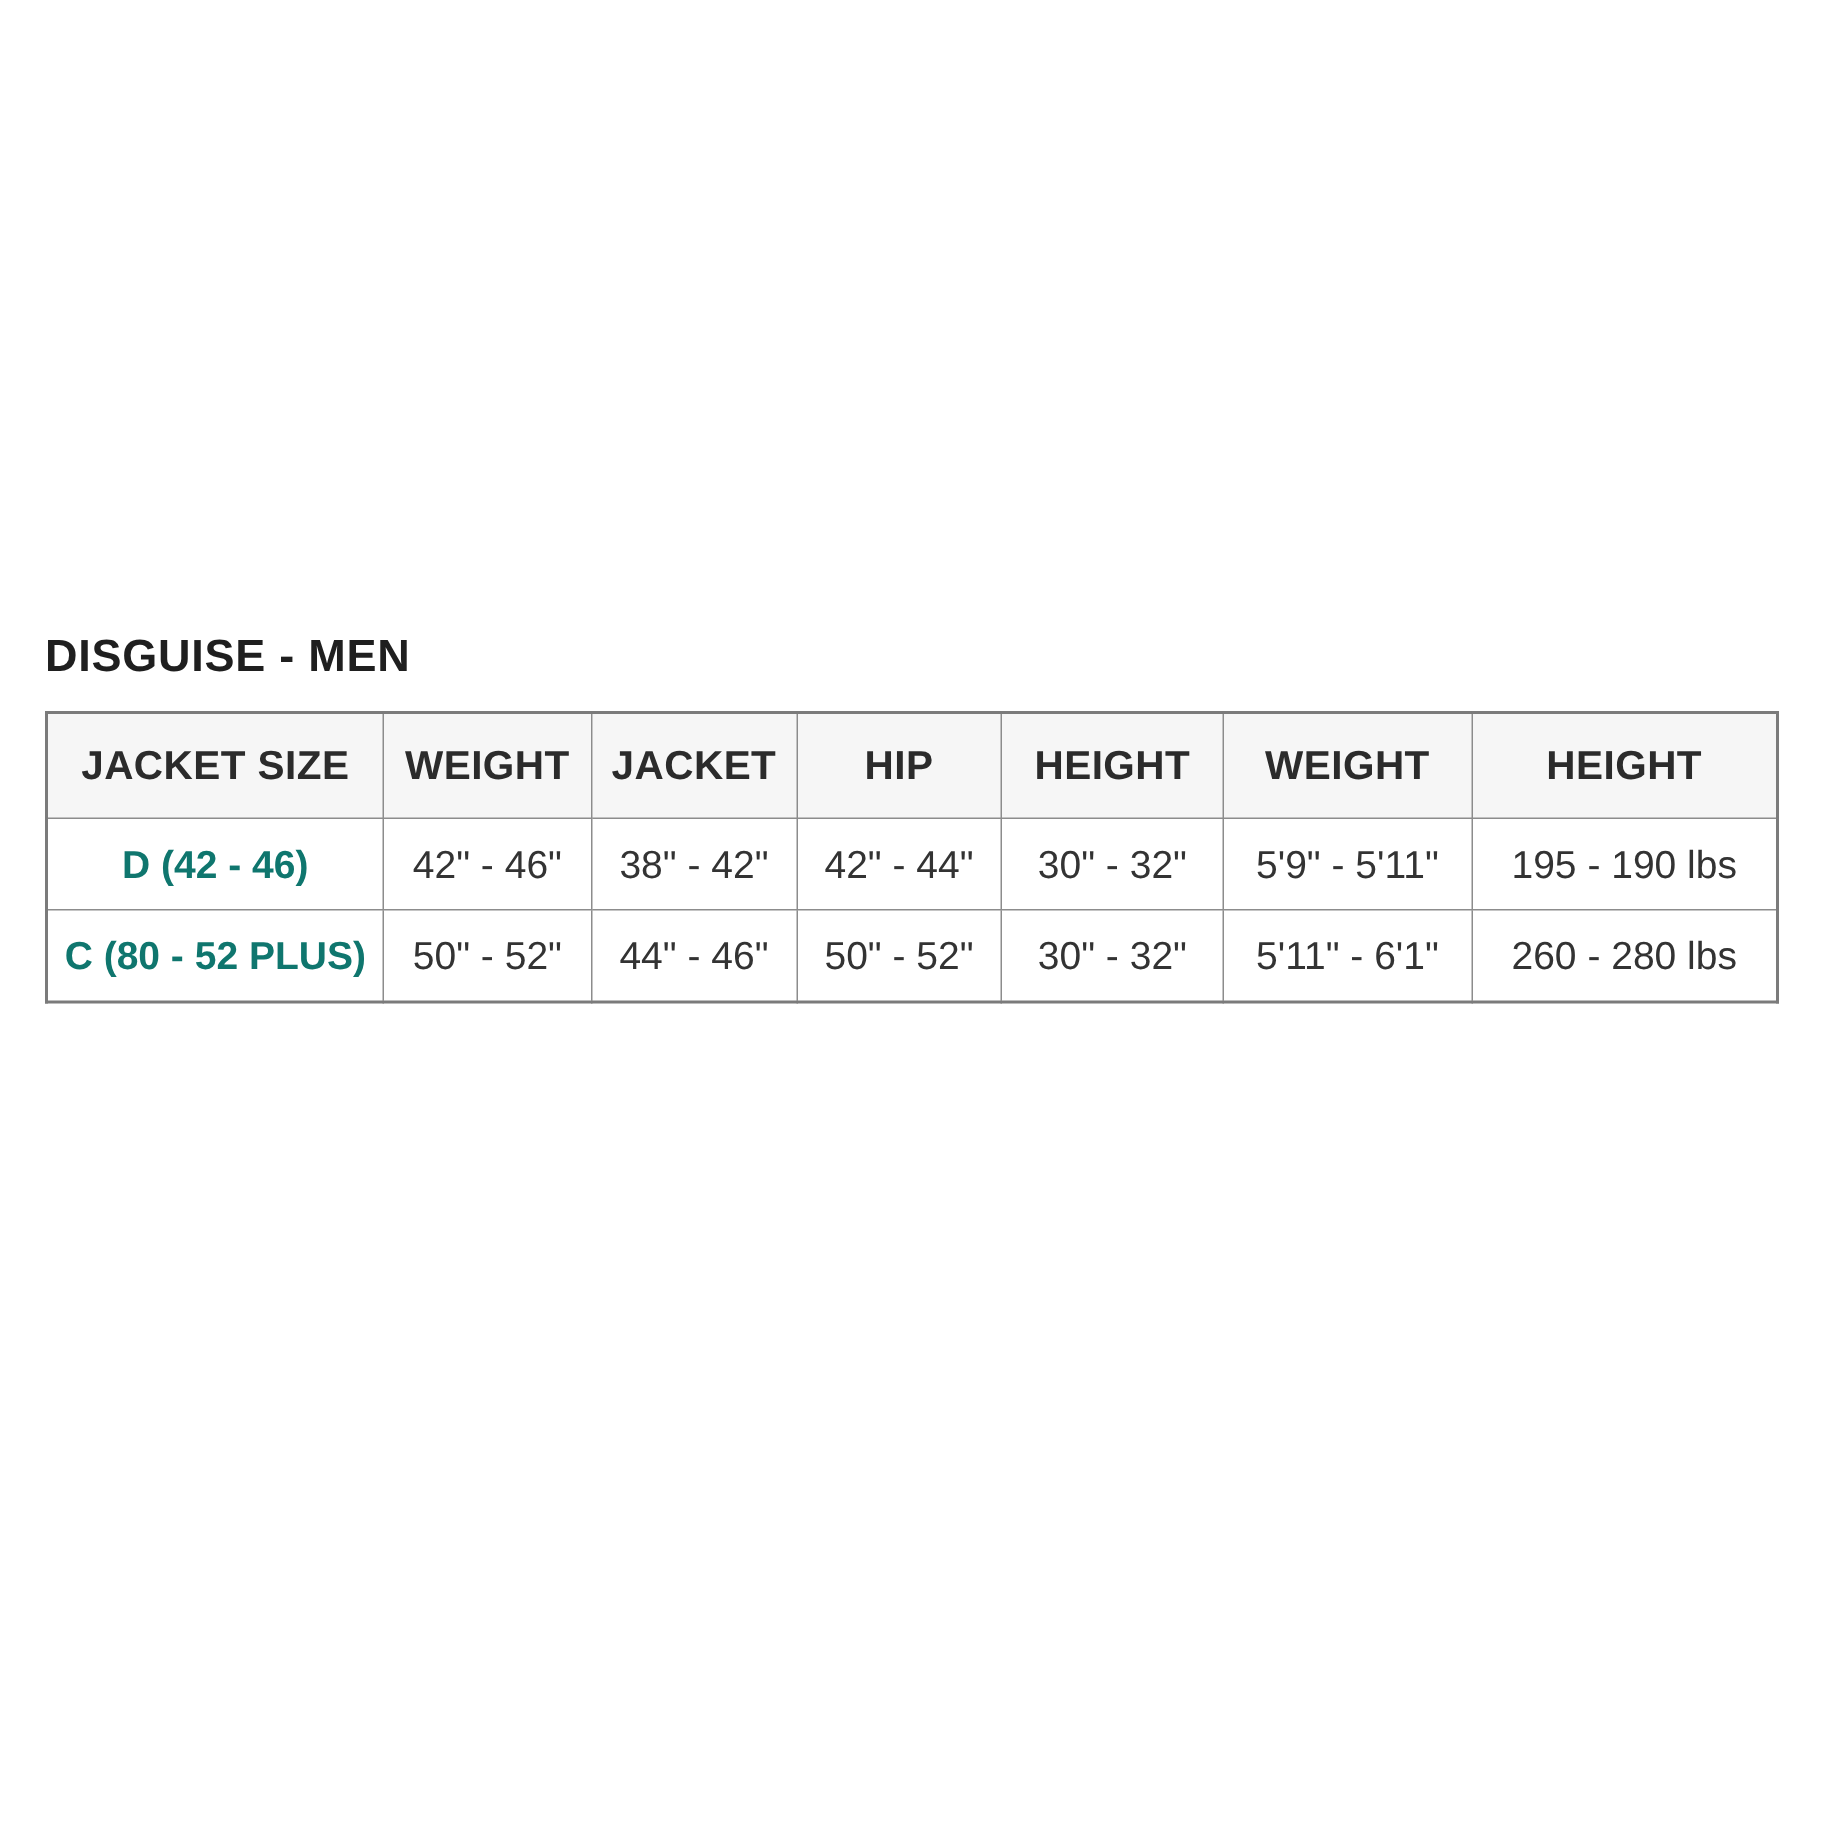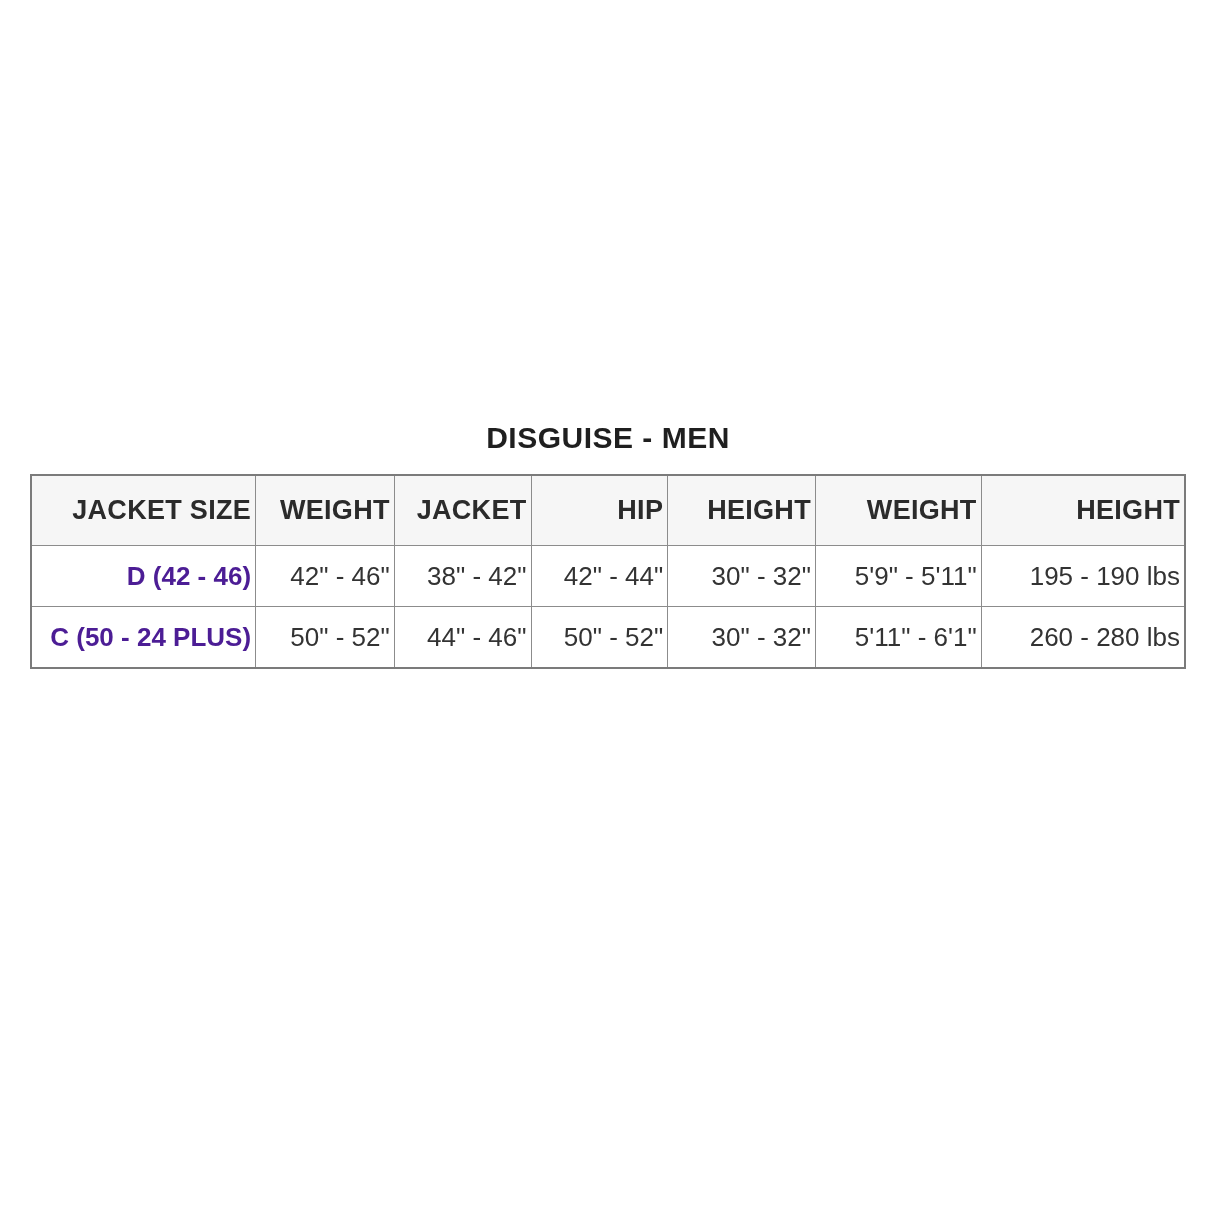--- a/index.html
+++ b/index.html
@@ -14,38 +14,37 @@
     font-family: "Liberation Sans", sans-serif;
     color: #2f2f2f;
     overflow: hidden;
   }
   .chart-title {
     position: absolute;
     top: 421px;
     left: 30px;
     width: 1156px;
     margin: 0;
-    text-align: center;
     font-size: 30px;
     font-weight: 700;
     letter-spacing: 0.5px;
     color: #1f1f1f;
   }
   table.size-chart {
     position: absolute;
     top: 474px;
     left: 30px;
     width: 1156px;
     border-collapse: collapse;
     table-layout: fixed;
     border: 2px solid #7b7b7b;
   }
   .size-chart th, .size-chart td {
     border: 1px solid #8c8c8c;
-    text-align: right;
+    text-align: center;
     vertical-align: middle;
     padding: 0 4px;
     overflow: hidden;
     white-space: nowrap;
   }
   .size-chart thead th {
     background: #f6f6f6;
     height: 69px;
     font-size: 27px;
     font-weight: 700;
@@ -55,21 +54,21 @@
   .size-chart tbody td,
   .size-chart tbody th {
     background: #ffffff;
     height: 60px;
     font-size: 26px;
     font-weight: 400;
     color: #333333;
   }
   .size-chart tbody th.row-head {
     font-weight: 700;
-    color: #4c1d95;
+    color: #0f766e;
   }
   col.c0 { width: 19.46%; }
   col.c1 { width: 12.02%; }
   col.c2 { width: 11.85%; }
   col.c3 { width: 11.85%; }
   col.c4 { width: 12.80%; }
   col.c5 { width: 14.36%; }
   col.c6 { width: 17.66%; }
 </style>
 </head>
@@ -102,21 +101,21 @@
     <tr>
       <th class="row-head" scope="row">D (42 - 46)</th>
       <td>42" - 46"</td>
       <td>38" - 42"</td>
       <td>42" - 44"</td>
       <td>30" - 32"</td>
       <td>5'9" - 5'11"</td>
       <td>195 - 190 lbs</td>
     </tr>
     <tr>
-      <th class="row-head" scope="row">C (50 - 24 PLUS)</th>
+      <th class="row-head" scope="row">C (80 - 52 PLUS)</th>
       <td>50" - 52"</td>
       <td>44" - 46"</td>
       <td>50" - 52"</td>
       <td>30" - 32"</td>
       <td>5'11" - 6'1"</td>
       <td>260 - 280 lbs</td>
     </tr>
   </tbody>
 </table>
 

